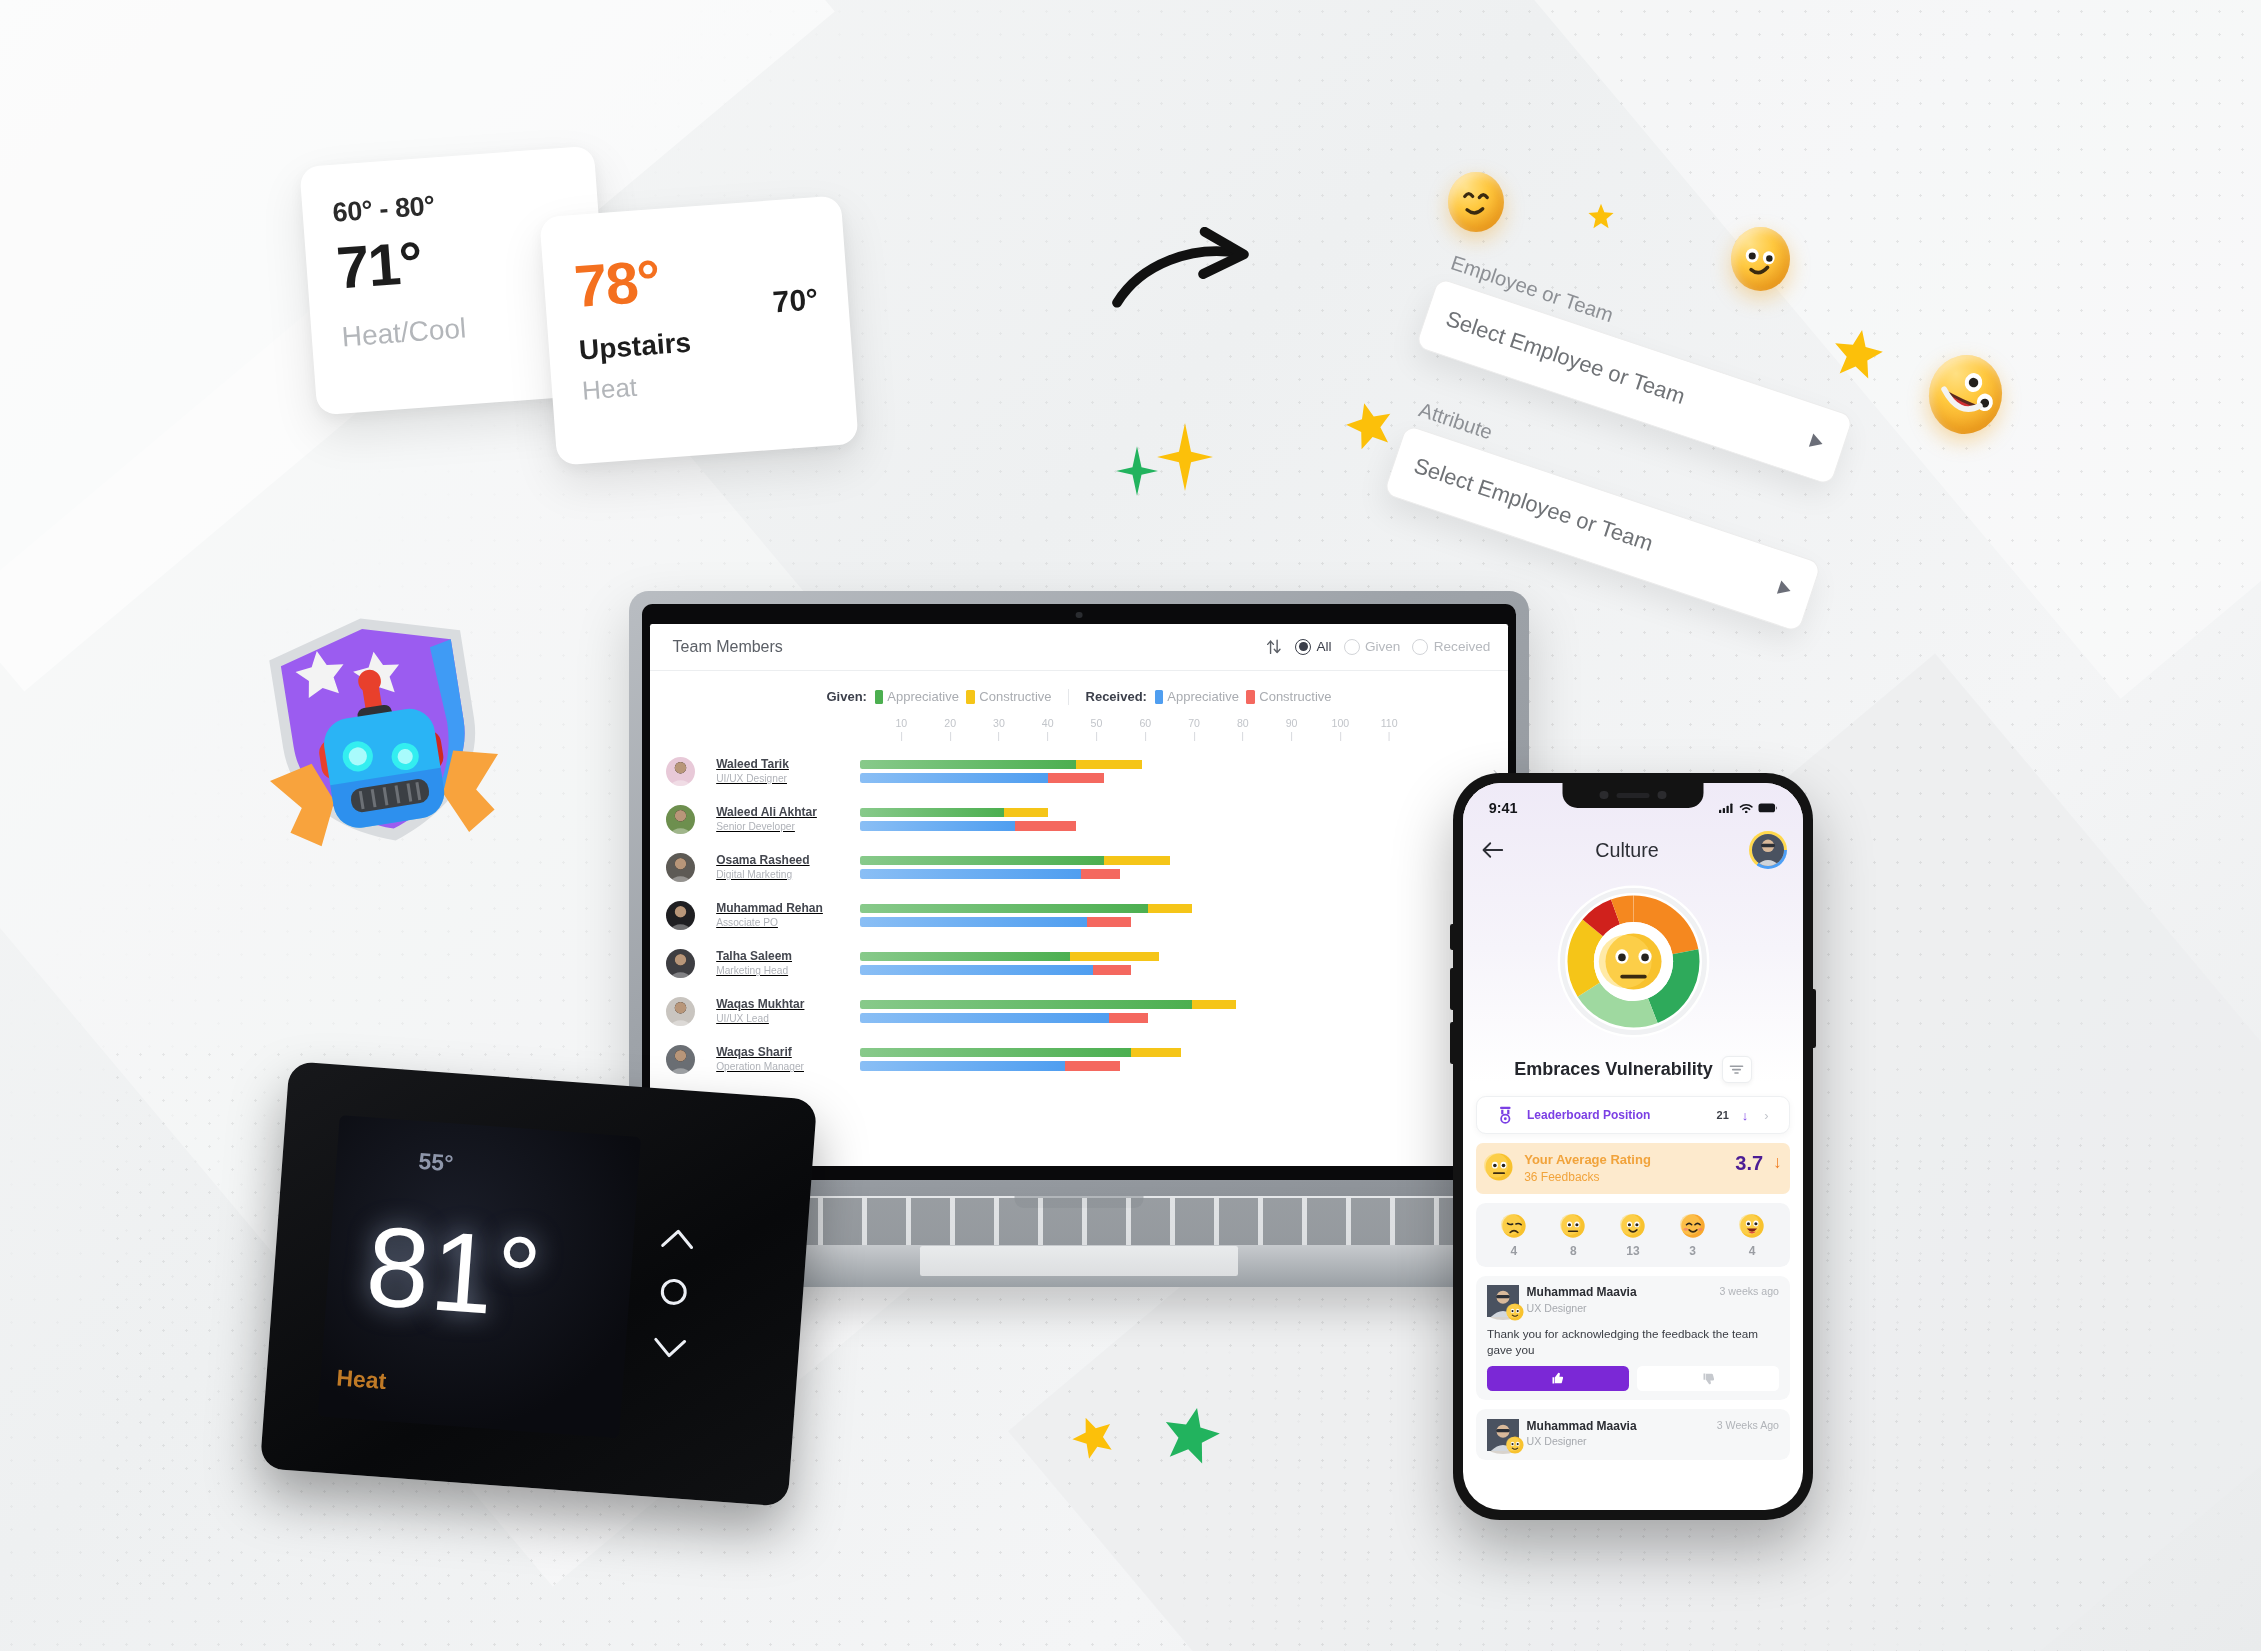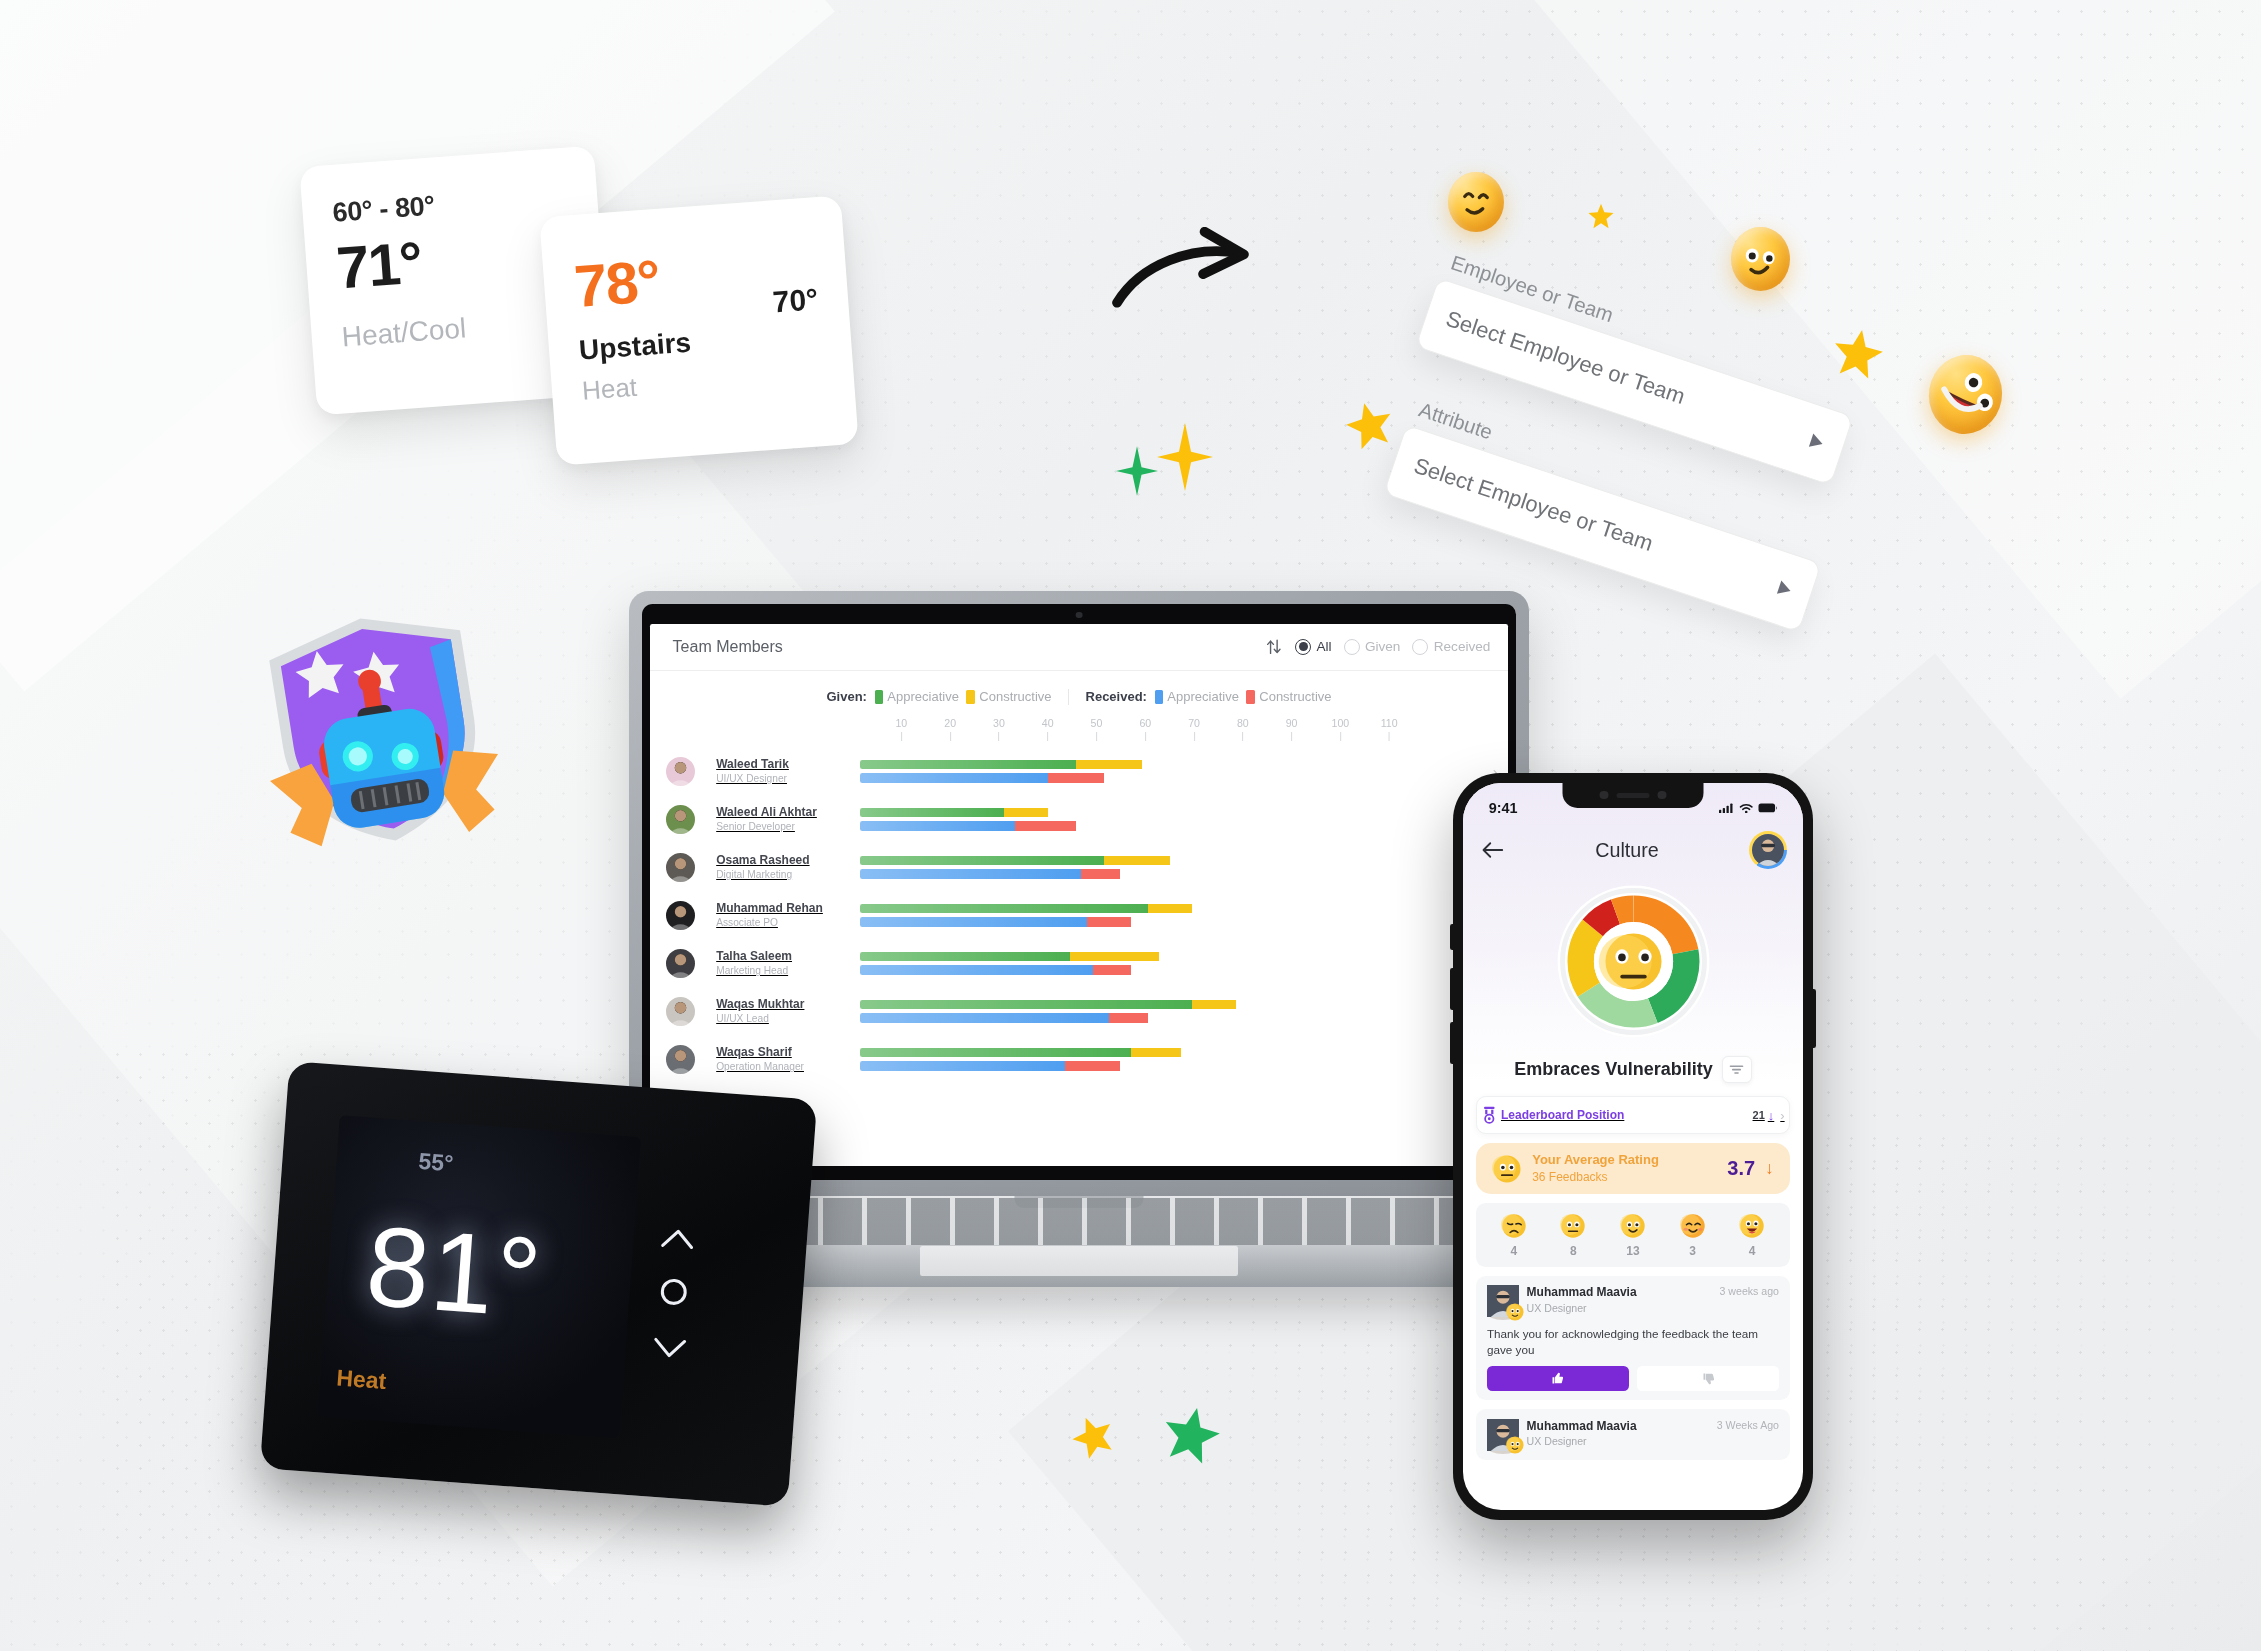--- a/index.html
+++ b/index.html
@@ -149,26 +149,26 @@
     background:conic-gradient(#ffd84d 0 25%,#4d9ff5 25% 60%,#ffd84d 60% 100%);}
   #ph-avatar .pic{position:absolute;inset:1.5px;border-radius:50%;overflow:hidden;background:#d7d2cc;}
   #donut-wrap{display:flex;justify-content:center;margin-top:10.6px;}
   #attr-row{display:flex;align-items:center;justify-content:center;gap:9px;margin-top:12px;padding:0 13.6px;}
   #attr-name{font-size:18px;font-weight:700;color:#24262c;}
   #filter-btn{width:30px;height:27px;border-radius:6px;background:#fff;border:0.8px solid #eceef0;
     display:flex;align-items:center;justify-content:center;box-shadow:0 1.5px 4.5px rgba(0,0,0,.05);}
   #ph-body{padding:10.6px 13.6px 0;}
   .card{background:#fff;border:0.8px solid #eef0f2;border-radius:9.8px;
     box-shadow:0 1.5px 7.6px rgba(0,0,0,.045);}
-  #lb-card{display:flex;align-items:center;gap:3px;padding:9px 4px;margin-top:3px;text-decoration:underline;}
+  #lb-card{display:flex;align-items:center;gap:13px;padding:9px 20px;margin-top:3px;}
   #lb-label{font-size:12px;color:#7b3fe4;font-weight:700;flex:1;}
   #lb-val{font-size:11px;color:#3c3f47;font-weight:700;}
   #lb-arrow{color:#7b3fe4;font-size:13px;font-weight:700;}
   #lb-chev{color:#c2c5cb;font-size:13px;margin-left:3px;}
-  #rating-card{margin-top:9px;background:#fdeacd;border-radius:15px;padding:9px 16px;display:flex;align-items:center;gap:9.8px;}
+  #rating-card{margin-top:9px;background:#fdeacd;border-radius:7px;padding:9px 8px;display:flex;gap:9.8px;}
   #rating-txt{flex:1;}
   #rating-txt b{display:block;font-size:13px;color:#f1a33b;font-weight:700;line-height:1.3;}
   #rating-txt s{display:block;font-size:12px;color:#f1a33b;text-decoration:none;line-height:1.35;}
   #rating-val{font-size:20px;color:#4c1d95;font-weight:700;}
   #rating-dn{font-size:17.4px;color:#f07c1f;font-weight:700;}
   #emoji-card{margin-top:9px;background:#f4f5f7;border-radius:9.8px;padding:9.8px 7.6px 8.3px;
     display:flex;justify-content:space-around;}
   .em-col{display:flex;flex-direction:column;align-items:center;gap:5.3px;}
   .em-count{font-size:12px;color:#9a9da3;font-weight:600;}
   #fb-card{margin-top:9px;background:#f6f7f8;border-radius:9.8px;padding:9.8px 10.6px;}

